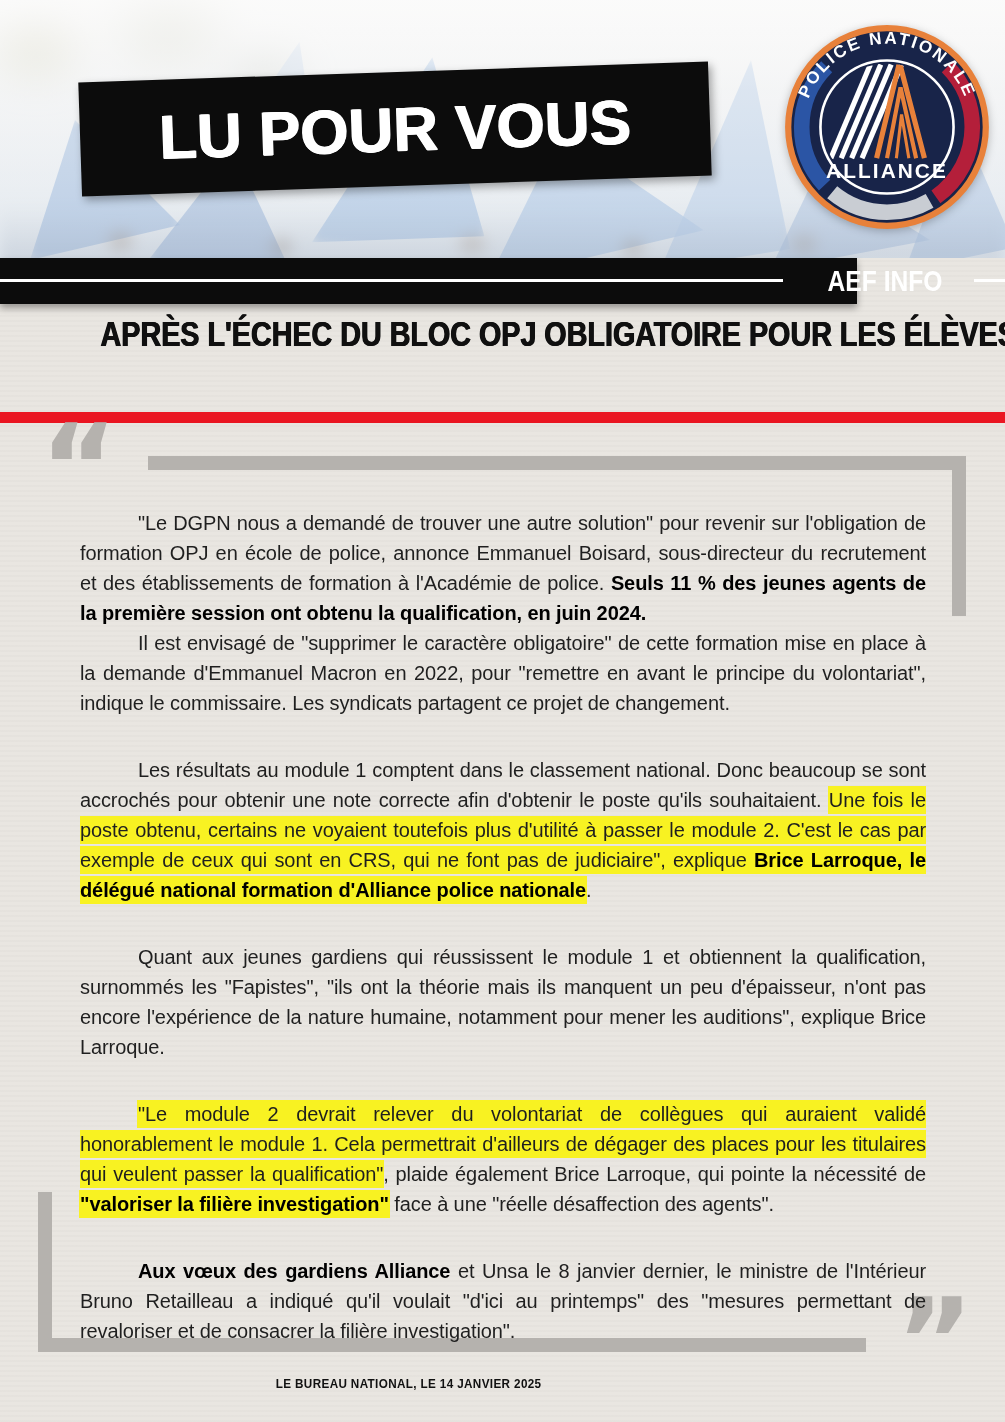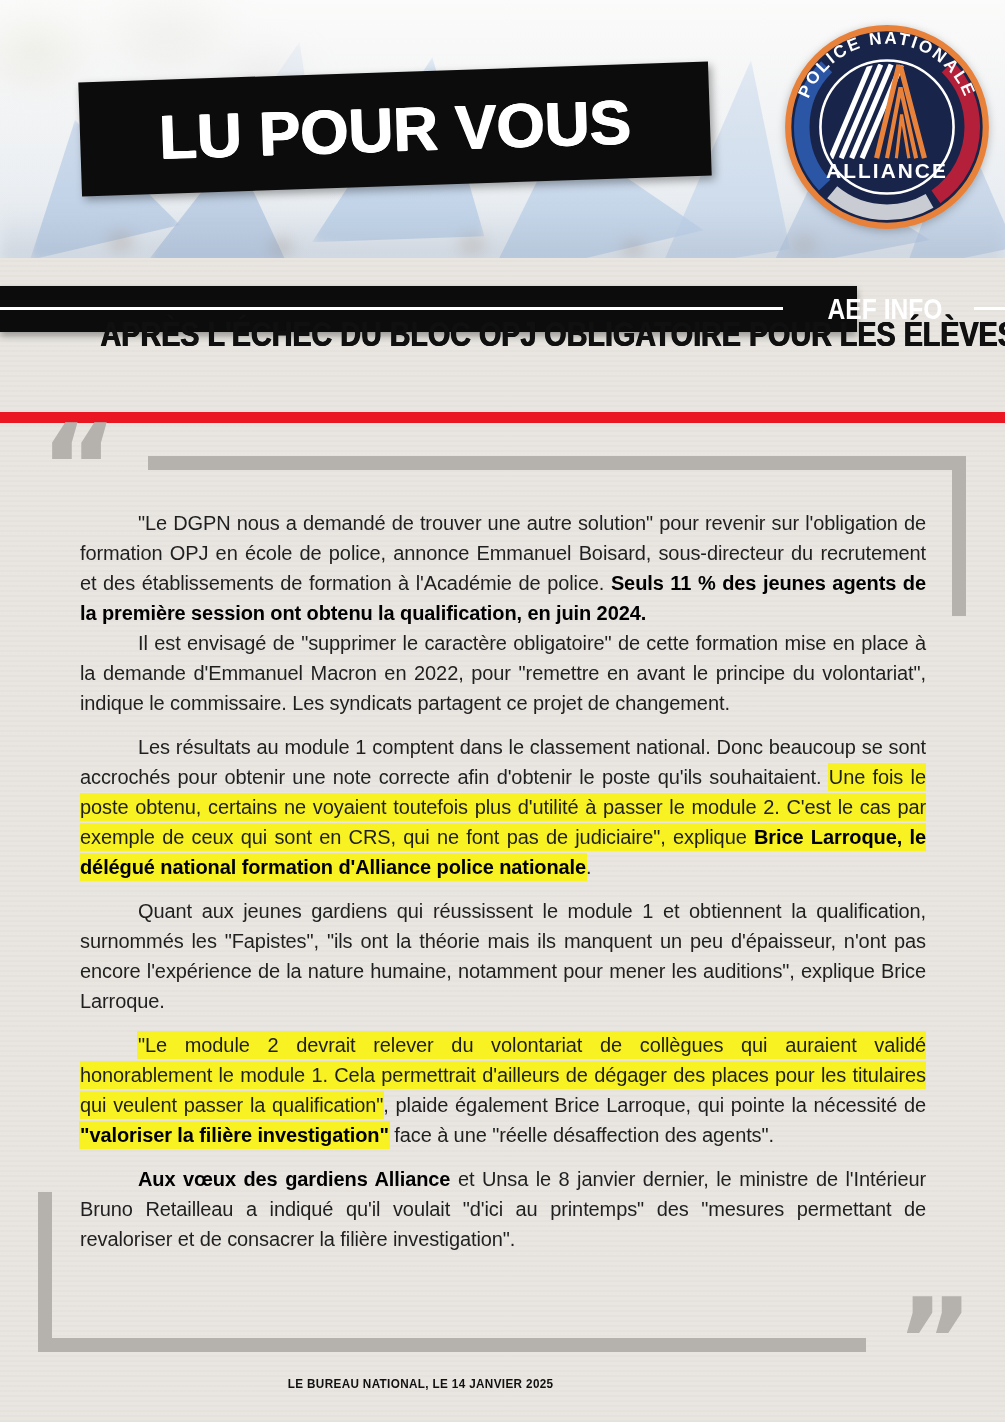--- a/index.html
+++ b/index.html
@@ -50,21 +50,21 @@
        transform:rotate(-1.9deg);display:flex;align-items:center;justify-content:center;
        box-shadow:3px 4px 8px rgba(0,0,0,.35);}
   .lpv span{color:#fff;font-size:62px;font-weight:700;letter-spacing:0px;white-space:nowrap;
        text-shadow:.7px 0 0 #fff,-.7px 0 0 #fff,0 .5px 0 #fff;}
 
   
   .logo{position:absolute;left:783px;top:23px;width:208px;height:208px;filter:drop-shadow(0 2px 4px rgba(0,0,0,.25));}
 
   
   .aefbar{position:absolute;left:0;top:258px;width:857px;height:46px;background:var(--bar-black,#0c0c0c);
-       box-shadow:0 4px 7px rgba(0,0,0,.35);margin-top:28px;}
+       box-shadow:0 4px 7px rgba(0,0,0,.35);}
   .aefbar .line-l{position:absolute;left:0;top:21px;width:783px;height:3px;background:#fff;}
   .aefbar .line-r{position:absolute;left:974px;top:21px;width:31px;height:3px;background:#fff;}
   .aefbar .aeftxt{position:absolute;left:800px;top:6px;width:170px;text-align:center;color:#fff;
        font-size:30px;font-weight:700;}
   .cond{display:inline-block;transform:scaleX(.82);transform-origin:center;white-space:nowrap;}
 
   
   .headline{position:absolute;left:0;top:312px;width:1005px;text-align:center;color:#101010;}
   .headline div{height:44px;line-height:44px;font-size:35px;font-weight:700;
        text-shadow:.6px 0 0 #101010,-.6px 0 0 #101010;}
@@ -78,27 +78,27 @@
   .bar{position:absolute;background:var(--bracket-gray,#b5b2ae);}
   .br-top-h{left:148px;top:456px;width:818px;height:14px;}
   .br-top-v{left:952px;top:456px;width:14px;height:160px;}
   .br-bot-v{left:38px;top:1192px;width:14px;height:160px;}
   .br-bot-h{left:38px;top:1338px;width:828px;height:14px;}
 
   
   .content{position:absolute;left:80px;top:508px;width:846px;color:#1f1f1f;}
   .content p{margin:0;text-align:justify;text-indent:58px;font-size:20px;line-height:30px;
        letter-spacing:-.1px;}
-  .content p.spaced{margin-top:14px;}
+  .content p.spaced{margin-top:37px;}
   .content .b{font-weight:700;color:#000;}
   .content .hl{background:var(--highlight-yellow,#f8f222);
        box-shadow:0 -2px 0 1px var(--highlight-yellow,#f8f222),0 2px 0 1px var(--highlight-yellow,#f8f222);}
 
   
-  .footer{position:absolute;left:12px;top:1376px;width:818px;text-align:center;color:#111;
+  .footer{position:absolute;left:0;top:1376px;width:818px;text-align:center;color:#111;
        font-size:13px;font-weight:700;letter-spacing:.4px;}
 </style>
 </head>
 <body>
 
 <div class="page">
 
   <div class="hero">
     <div class="trees"></div>
     <div class="flag f1"></div>

